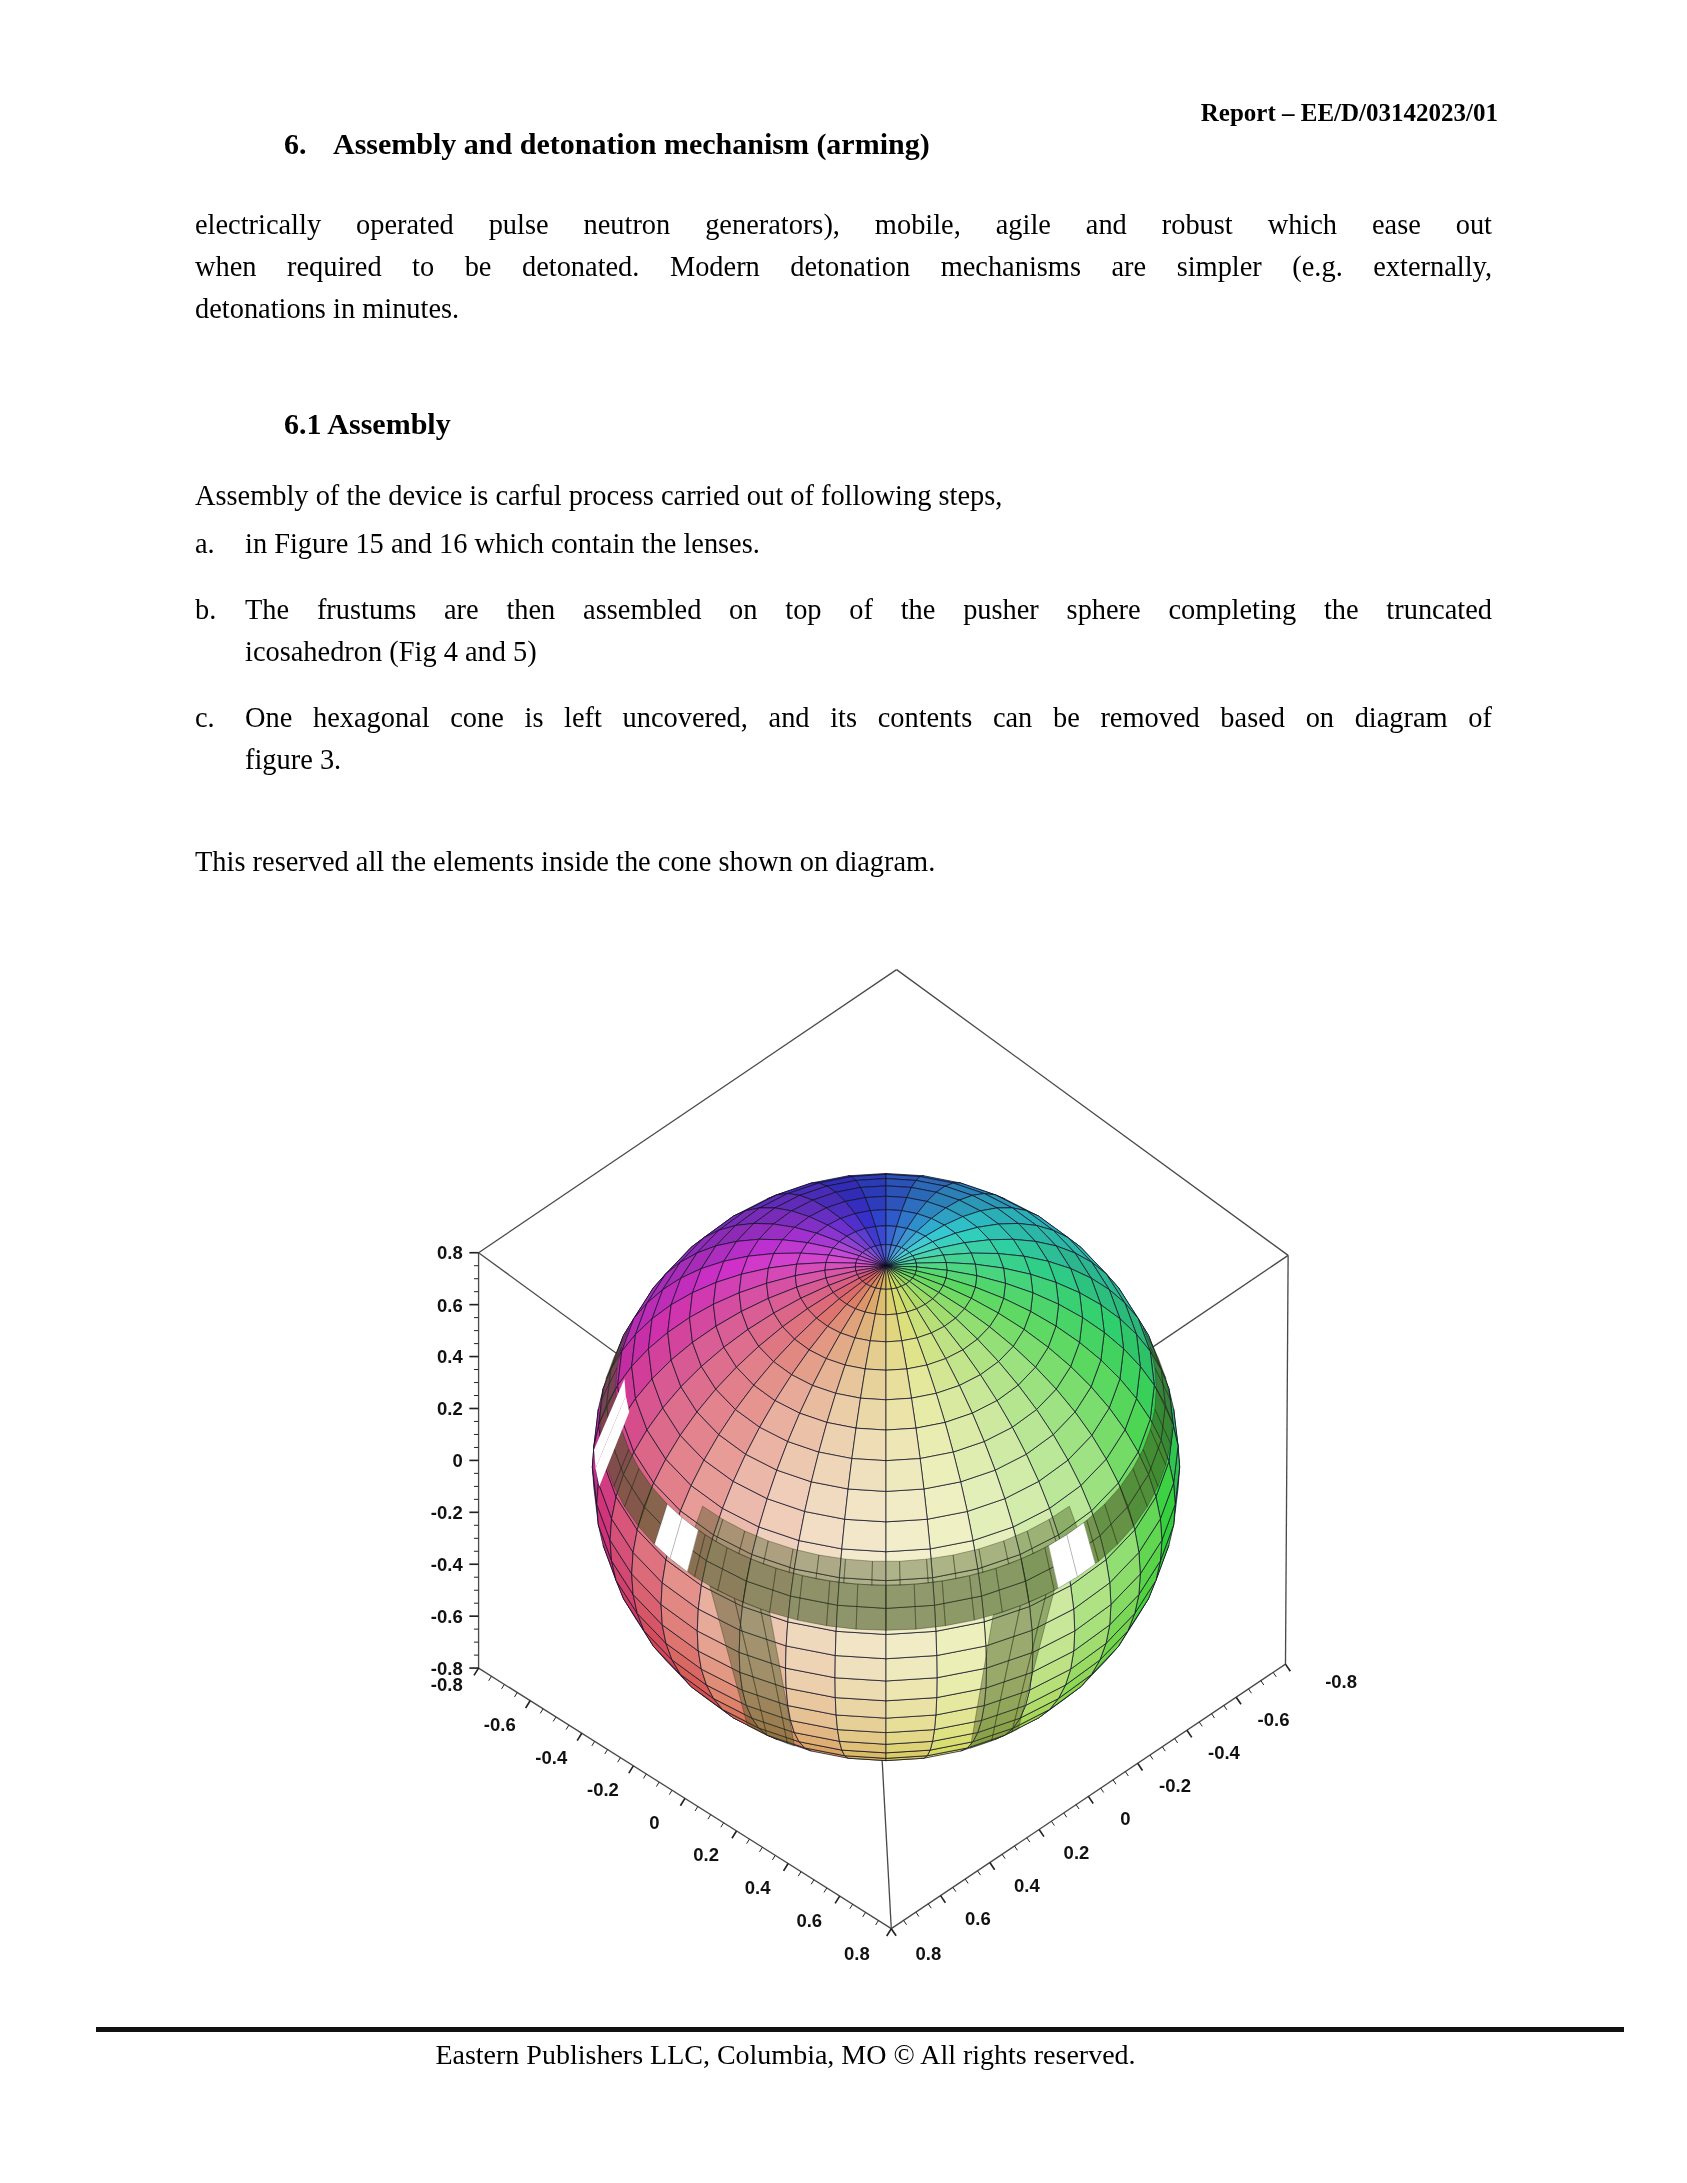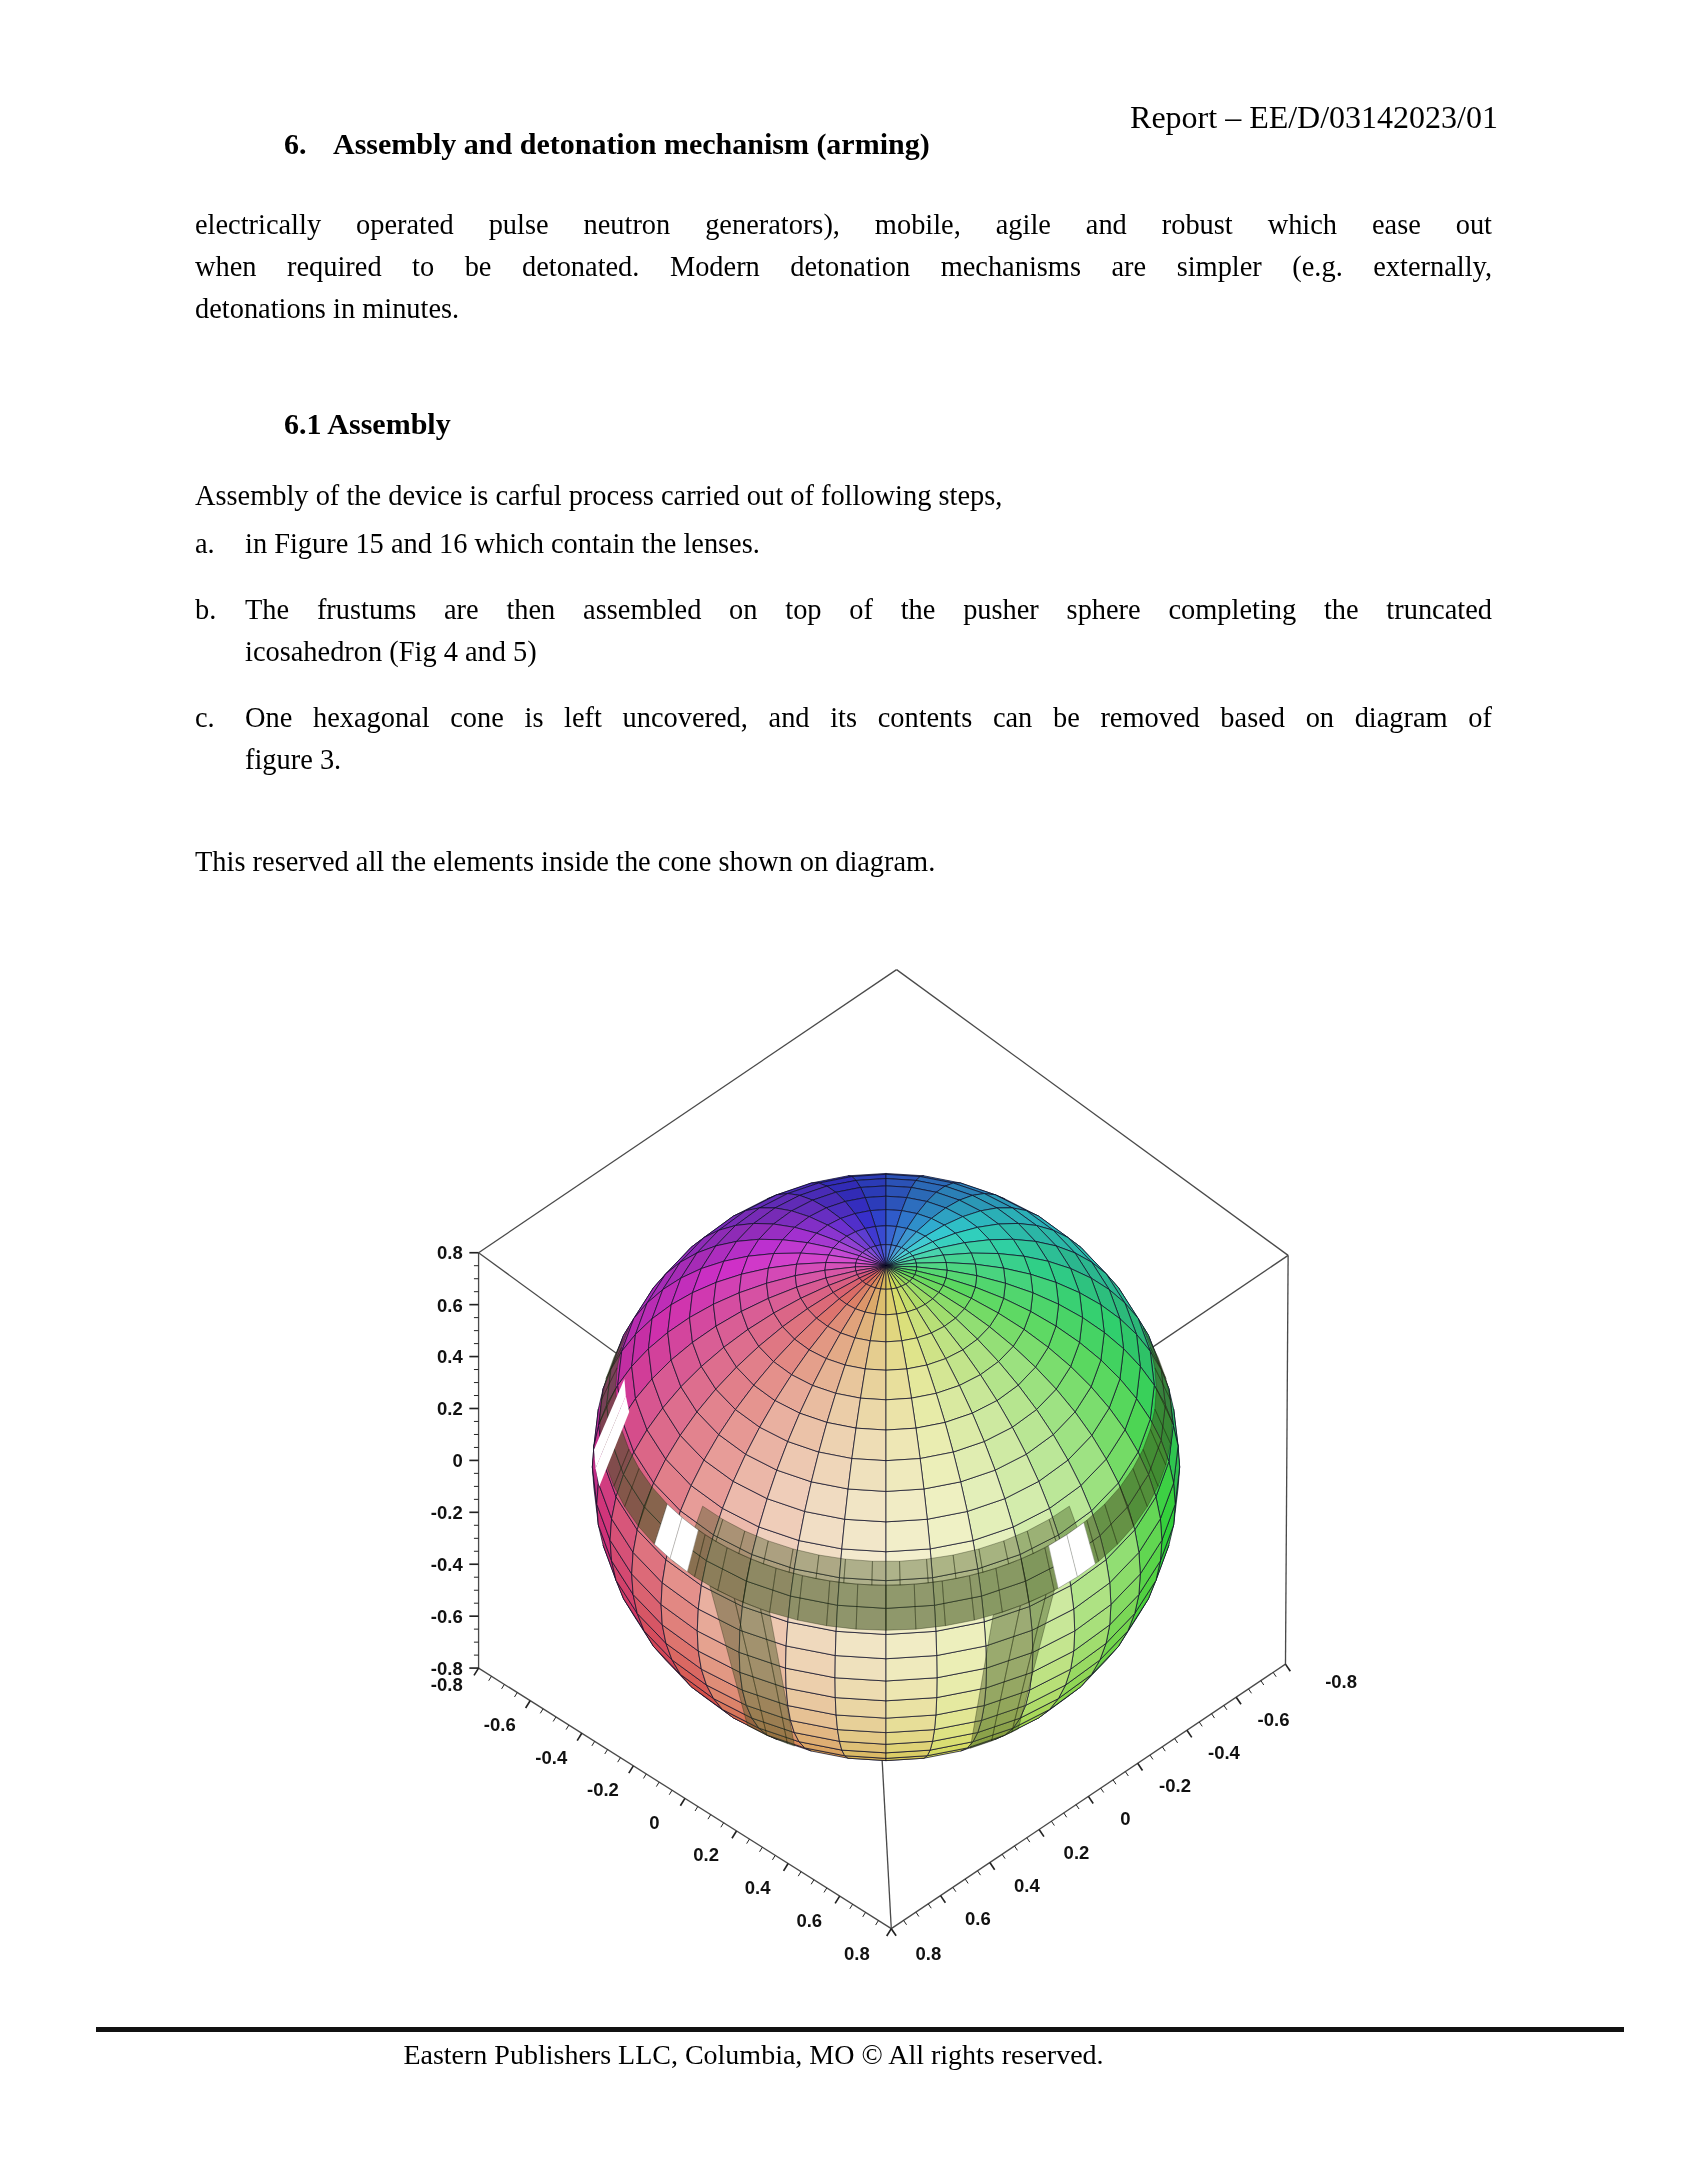--- a/index.html
+++ b/index.html
@@ -1,18 +1,18 @@
 <!DOCTYPE html>
 <html style="font-size:10.6px"><head>
 <meta charset="utf-8">
 <style>
   html,body{margin:0;padding:0;background:#fff;}
   body{width:1687px;height:2183px;position:relative;font-family:"Liberation Serif",serif;color:#000;}
   .abs{position:absolute;}
-  .hdr{font-size:32px;font-weight:400;}
+  .hdr{font-size:25px;font-weight:700;}
   .h6{font-size:30px;font-weight:700;}
   .h6 .ht{margin-left:26.5px;}
   .para{font-size:28.4px;line-height:42px;}
   .tl{text-align:justify;text-align-last:justify;}
   .tl-last{text-align:center;text-align-last:left;}
   .step{position:relative;margin-bottom:24px;font-size:28.4px;line-height:42px;}
   .smk{position:absolute;left:0;top:0;}
   .stx{margin-left:50px;}
   .ftr{font-size:28px;}
   .rule{background:#111;}
@@ -813,14 +813,14 @@
       <text x="1926" y="2610" text-anchor="middle" class="tick">-0.6</text>
       <line x1="1888.1" y1="2553.5" x2="1892.6" y2="2560.1" stroke="#222" stroke-width="1.5"></line>
       <line x1="1906.8" y1="2541.0" x2="1911.2" y2="2547.6" stroke="#222" stroke-width="1.5"></line>
       <line x1="1925.4" y1="2528.5" x2="1929.9" y2="2535.1" stroke="#222" stroke-width="1.5"></line>
       <line x1="1944.0" y1="2516.0" x2="1951.3" y2="2526.8" stroke="#222" stroke-width="2.5"></line>
       <text x="1404" y="2964" text-anchor="middle" class="tick">0.8</text>
       <text x="2004" y="2552" text-anchor="start" class="tick">-0.8</text>
     </svg></div>
 
 <div class="abs rule" style="left:96px;top:2027px;width:1528px;height:5.3px;"></div>
-<div class="abs ftr" style="top:2039px;left:0;width:1507px;text-align:center;">Eastern Publishers LLC, Columbia, MO © All rights reserved.</div>
+<div class="abs ftr" style="top:2039px;left:0;width:1507px;text-align:center;padding-left:32px;">Eastern Publishers LLC, Columbia, MO © All rights reserved.</div>
 
 
 </body></html>

